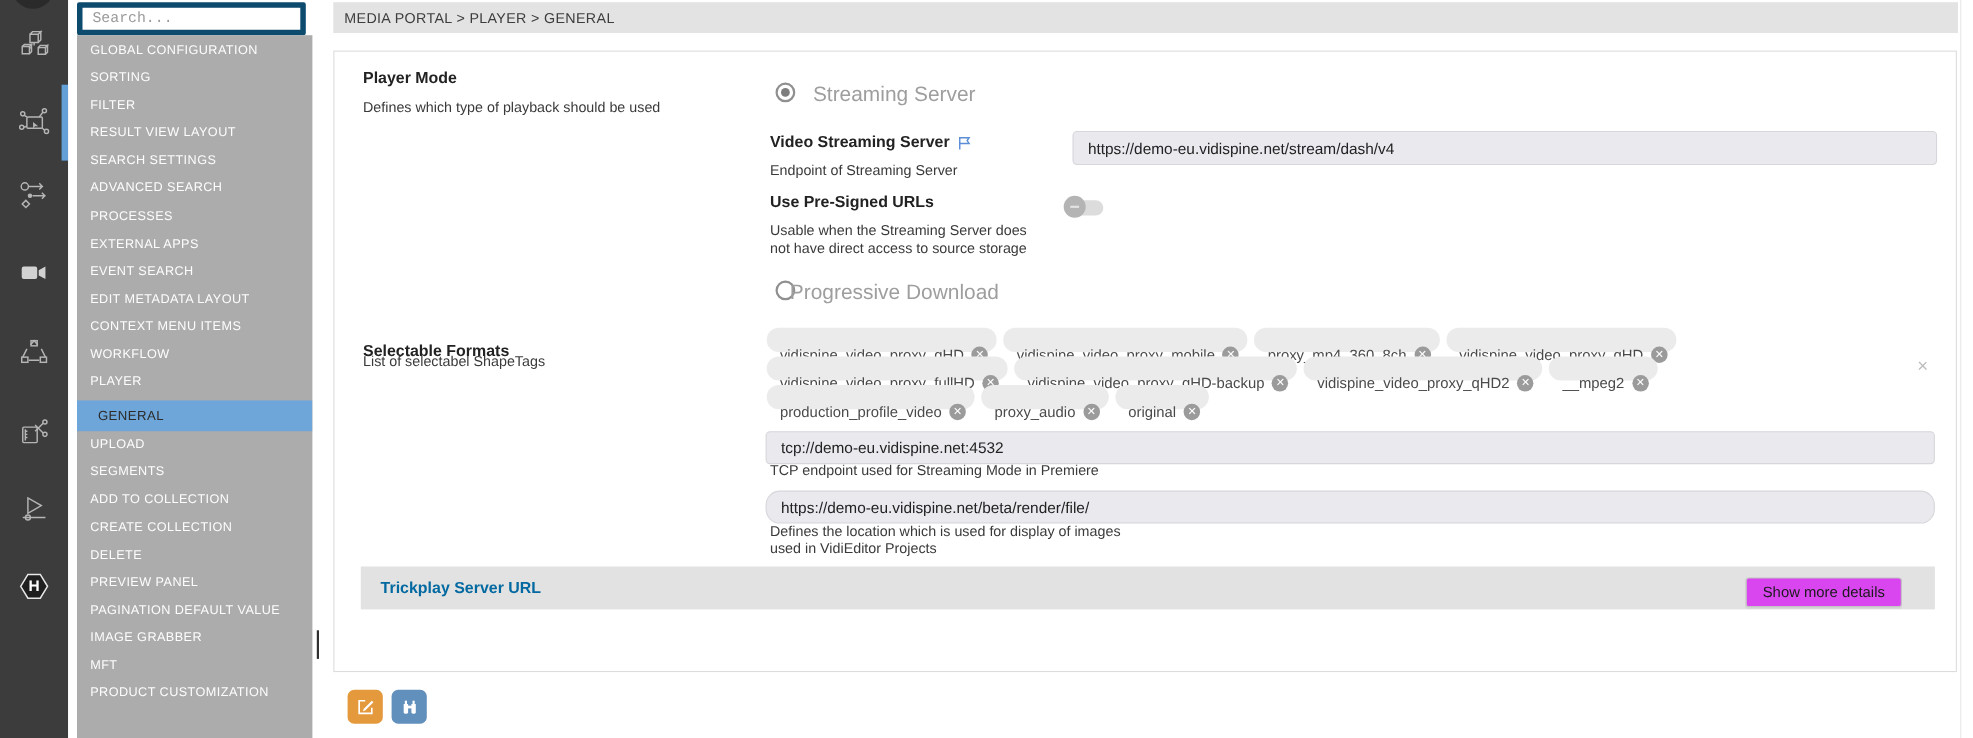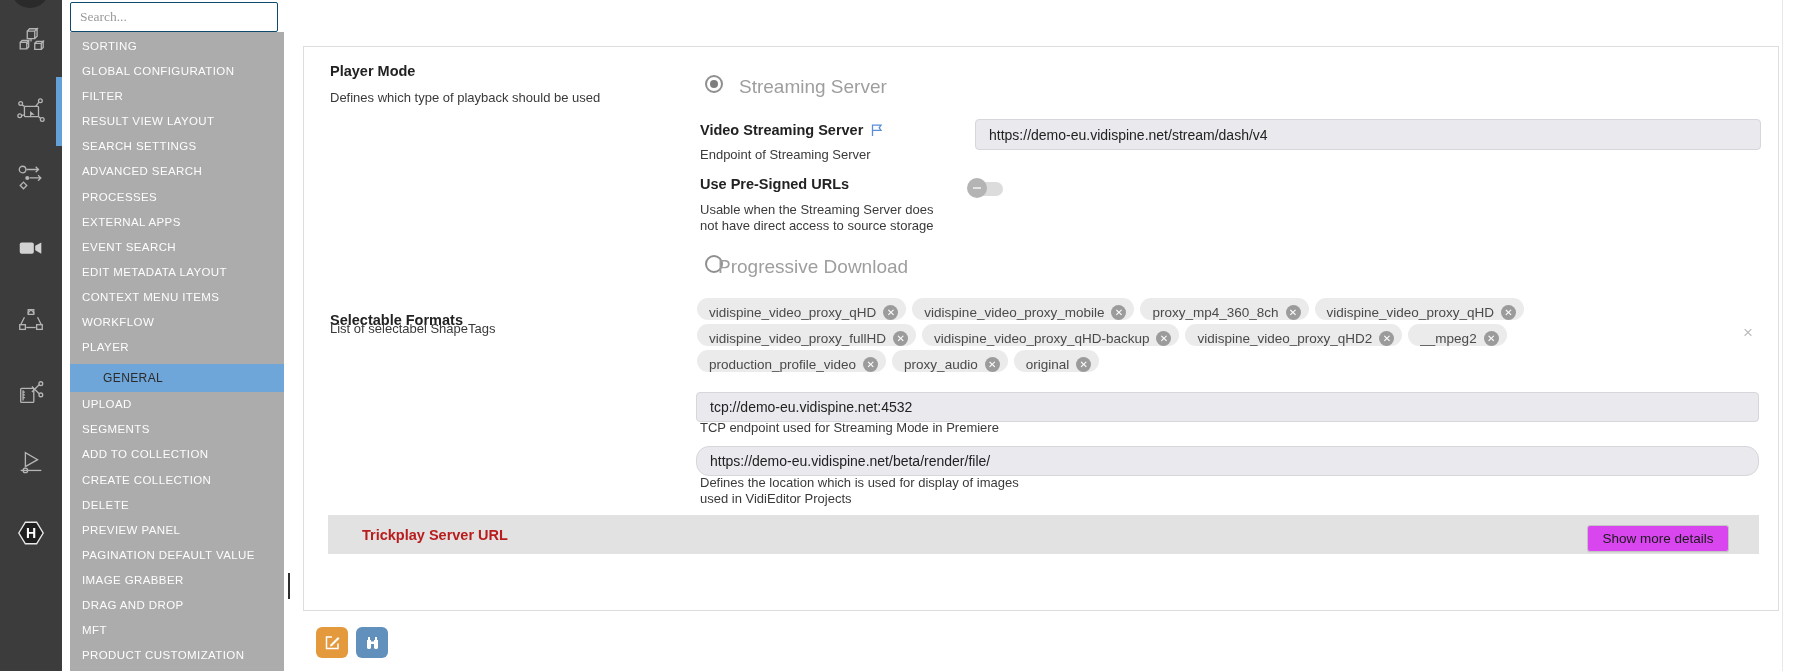--- a/index.html
+++ b/index.html
@@ -13,28 +13,28 @@
   .rail-icon { position:absolute; left:16px; width:30px; height:30px; display:flex; align-items:center; justify-content:center; cursor:pointer; }
   .rail-icon svg { width:30px; height:30px; }
   .ri-1{top:25px;} .ri-2{top:96px;} .ri-3{top:162px;} .ri-4{top:233px;}
   .ri-5{top:305px;} .ri-6{top:378px;} .ri-7{top:447px;} .ri-8{top:518px;}
   .rail-active-bar { position:absolute; left:56px; top:77px; width:6px; height:69px; background:#64a0d8; }
   .hexlogo { font-size:15px; font-weight:bold; fill:#ffffff; }
 
   
   .sidebar { position:absolute; left:62px; top:0; width:222px; height:671px; background:#ffffff; }
   .search-box { position:absolute; left:8px; top:2px; width:208px; height:30px; background:#fff;
-                border:1px solid #0c4a6e; border-radius:2px; font-size:13.5px; color:#444;
-                padding:0 9px; outline:none; font-family:Liberation Serif, serif; }
+                border:5px solid #0c4a6e; border-radius:2px; font-size:13.5px; color:#444;
+                padding:0 9px; outline:none; font-family:Liberation Mono, monospace; }
   .search-box::placeholder { color:#9a9a9a; }
   .menu { position:absolute; left:8px; top:32px; width:214px; height:639px; background:#acacac; padding-top:2px; overflow:hidden; }
   .menu-item { height:25.1px; line-height:25.1px; padding-left:12px; color:#fdfdfd; font-size:11.5px;
                letter-spacing:0.4px; cursor:pointer; white-space:nowrap; }
   .menu-item.selected { height:28px; line-height:28px; margin-top:4px; background:#6fa6d9; color:#2b2b2b; font-size:12px; }
-  .menu-item.indent { padding-left:33px; }
+  .menu-item.indent { padding-left:19px; }
   .text-cursor { position:absolute; left:288px; top:573px; width:2px; height:26px; background:#2f2f2f; }
 
   
   .breadcrumb-bar { position:absolute; left:303px; top:2px; width:1477px; height:28px; background:#e3e3e3;
                     display:flex; align-items:center; padding-left:10px; }
   .breadcrumb-text { font-size:13px; color:#3d3d3d; letter-spacing:0.3px; }
 
   .right-rule { position:absolute; left:1782px; top:0; width:1px; height:671px; background:#e8e8e8; }
 
   
@@ -68,37 +68,37 @@
   .toggle { left:967px; top:178px; width:38px; height:20px; cursor:pointer; }
   .toggle .track { position:absolute; left:2px; top:4px; width:34px; height:14px; border-radius:7px; background:#dcdcdc; }
   .toggle .knob { position:absolute; left:0; top:0; width:20px; height:20px; border-radius:50%; background:#b4b4b4;
                   display:flex; align-items:center; justify-content:center; }
   .toggle .knob .dash { width:8px; height:2px; background:#e3e3e3; }
 
   .p-fmt-label { left:330px; top:312px; }
   .p-fmt-desc  { left:330px; top:321px; }
   .chips { left:697px; top:298px; width:1063px; display:flex; flex-direction:column; gap:4px; }
   .chip-row { display:flex; gap:6px; }
-  .chip { height:22px; display:inline-flex; align-items:flex-end; gap:7px; background:#ebebeb; border-radius:12px;
-          padding:0 8px 0 12px; font-size:13.5px; color:#4a4a4a; white-space:nowrap; }
+  .chip { height:22px; display:inline-flex; align-items:flex-start; gap:7px; background:#ebebeb; border-radius:12px;
+          padding:17px 8px 0 12px; font-size:13.5px; color:#4a4a4a; white-space:nowrap; }
   .chip-x { width:15px; height:15px; border-radius:50%; background:#9b9b9b; color:#ffffff; font-size:10px; font-weight:bold;
             display:inline-flex; align-items:center; justify-content:center; cursor:pointer; line-height:1; }
   .clear-x { left:1743px; top:323px; font-size:17px; color:#bdbdbd; cursor:pointer; }
 
   .p-tcp-label { left:700px; top:394px; }
   .p-tcp-desc  { left:700px; top:420px; }
   .p-input2 { left:696px; top:392px; width:1063px; height:30px; }
 
   .p-wre-label { left:700px; top:449px; }
   .p-wre-desc1 { left:700px; top:475px; }
   .p-wre-desc2 { left:700px; top:491px; }
   .p-input3 { left:696px; top:446px; width:1063px; height:30px;border-radius:13px; }
 
   .trickplay { left:328px; top:515px; width:1431px; height:39px; background:#e2e2e2; display:flex; align-items:center; }
-  .trickplay-label { margin-left:34px; font-size:14.5px; font-weight:600; color:#b91c1c; }
+  .trickplay-label { margin-left:18px; font-size:14.5px; font-weight:600; color:#0369a1; }
   .show-more-btn { position:absolute; left:1259px; top:10px; width:142px; height:27px; background:#d946ef;
                    border:1px solid #c4c4c4; border-radius:3px; font-size:13.5px; color:#1a1a1a; cursor:pointer;
                    font-family:inherit; box-shadow:0 1px 1px rgba(0,0,0,0.05); }
 
   .icon-btn { position:absolute; width:32px; height:31px; border:none; border-radius:6px; cursor:pointer;
               display:flex; align-items:center; justify-content:center; }
   .btn-edit { left:316px; top:627px; background:#e3993c; }
   .btn-find { left:356px; top:627px; background:#6190bd; }
 
   .flag-icon { display:inline-flex; }
@@ -186,25 +186,25 @@
     </div>
 
     <div class="rail-active-bar"></div>
   </div>
 
   <div class="sidebar">
     <input class="search-box" placeholder="Search..." style="">
     <div class="menu">
 
         <div class="menu-item">
+          <span>GLOBAL CONFIGURATION</span>
+        </div>
+
+        <div class="menu-item">
           <span>SORTING</span>
-        </div>
-
-        <div class="menu-item">
-          <span>GLOBAL CONFIGURATION</span>
         </div>
 
         <div class="menu-item">
           <span>FILTER</span>
         </div>
 
         <div class="menu-item">
           <span>RESULT VIEW LAYOUT</span>
         </div>
 
@@ -273,35 +273,35 @@
         </div>
 
         <div class="menu-item">
           <span>PAGINATION DEFAULT VALUE</span>
         </div>
 
         <div class="menu-item">
           <span>IMAGE GRABBER</span>
         </div>
 
-        <div class="menu-item">
-          <span>DRAG AND DROP</span>
-        </div>
 
         <div class="menu-item">
           <span>MFT</span>
         </div>
 
         <div class="menu-item">
           <span>PRODUCT CUSTOMIZATION</span>
         </div>
       </div>
   </div>
   <div class="text-cursor"></div>
 
+  <div class="breadcrumb-bar">
+    <span class="breadcrumb-text">MEDIA PORTAL &gt; PLAYER &gt; GENERAL</span>
+  </div>
   <div class="right-rule"></div>
 
   <div class="card"></div>
 
   <div class="abs lbl p-player-label">Player Mode</div>
   <div class="abs desc p-player-desc">Defines which type of playback should be used</div>
 
   <div class="abs radio p-radio1">
       <span class="dot"></span>
     </div>

